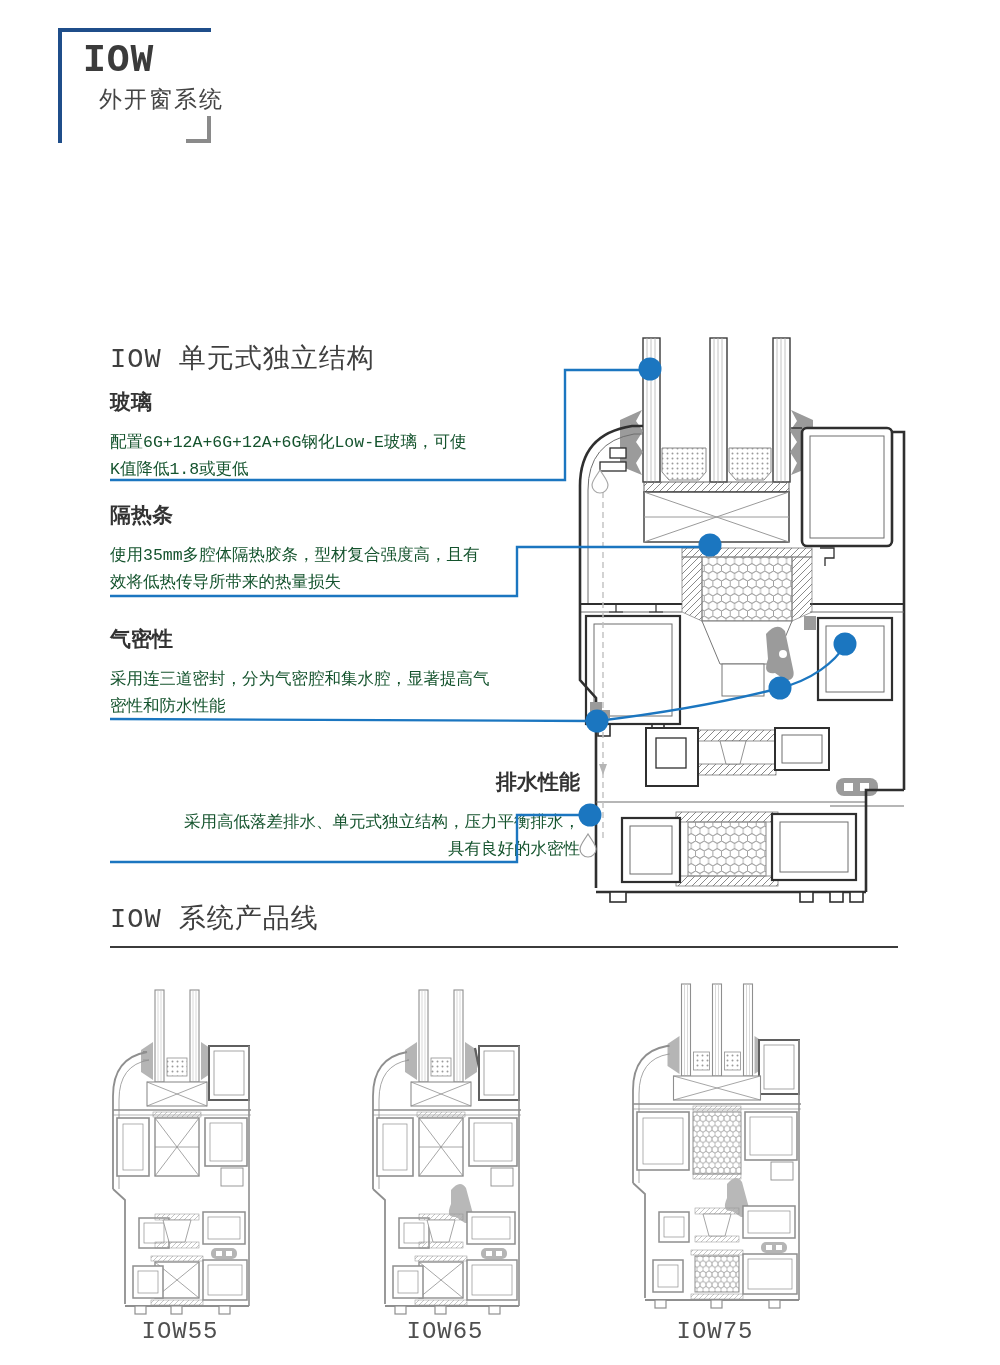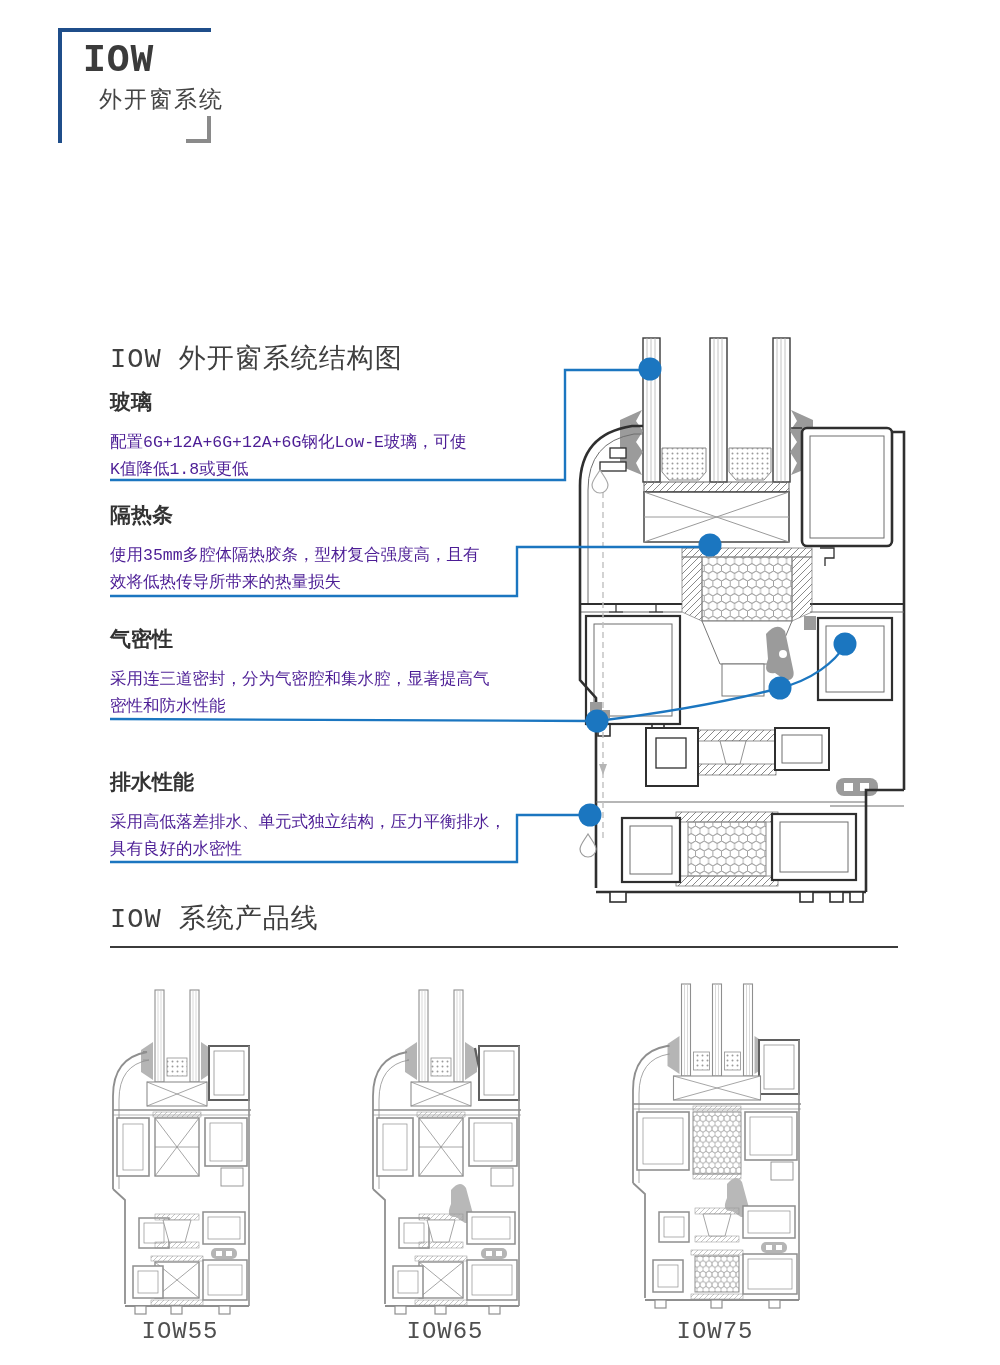--- a/index.html
+++ b/index.html
@@ -17,23 +17,23 @@
 
   
   .sec-heading{position:absolute;left:110px;margin:0;font-size:27px;font-weight:400;
     color:#3f3f3f;letter-spacing:1px;}
   .h-structure{top:340px;}
   .h-products{top:900px;}
   .rule{position:absolute;left:110px;top:946px;width:788px;height:2px;background:#3b3b3b;}
 
   
   .feature{position:absolute;left:110px;width:470px;}
-  .f1{top:388px;} .f2{top:501px;} .f3{top:625px;} .f4{top:768px;}
+  .f1{top:388px;} .f2{top:501px;} .f3{top:625px;} .f4{top:768px;text-align:right;}
   .f-title{margin:0 0 13px 0;font-size:21px;font-weight:700;color:#333;}
-  .f-line{font-size:16.5px;line-height:27px;color:#4c1d95;}
+  .f-line{font-size:16.5px;line-height:27px;color:#14532d;}
 
   
   .big-diagram{position:absolute;left:570px;top:336px;width:340px;height:568px;}
   .overlay{position:absolute;left:0;top:0;width:1000px;height:1365px;pointer-events:none;}
   .callouts path{stroke:var(--accent-blue,#1b76c0);stroke-width:2.4;fill:none;}
   .callouts circle{fill:var(--accent-blue,#1b76c0);}
 
   .product{position:absolute;}
   .p1{left:105px;top:984px;} .p2{left:365px;top:984px;} .p3{left:625px;top:978px;}
   .product-label{position:absolute;top:1318px;font-size:24px;color:#4f4f4f;
@@ -71,21 +71,21 @@
   </defs>
 </svg>
 
 <div class="page">
 
   <div class="logo-bracket"></div>
   <div class="logo-corner"></div>
   <div class="logo-title">IOW</div>
   <div class="logo-sub">外开窗系统</div>
 
-  <h2 class="sec-heading h-structure">IOW 外开窗系统结构图</h2>
+  <h2 class="sec-heading h-structure">IOW 单元式独立结构</h2>
 
   <div class="feature f1">
     <h3 class="f-title">玻璃</h3>
     <div class="f-line">配置6G+12A+6G+12A+6G钢化Low-E玻璃，可使</div>
     <div class="f-line">K值降低1.8或更低</div>
   </div>
   <div class="feature f2">
     <h3 class="f-title">隔热条</h3>
     <div class="f-line">使用35mm多腔体隔热胶条，型材复合强度高，且有</div>
     <div class="f-line">效将低热传导所带来的热量损失</div>

